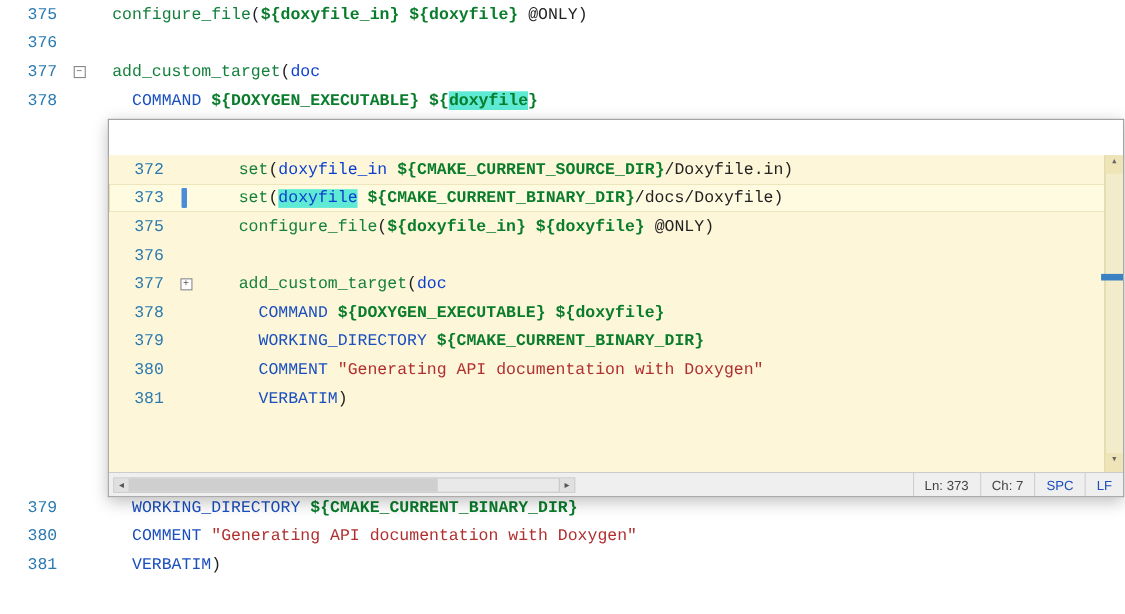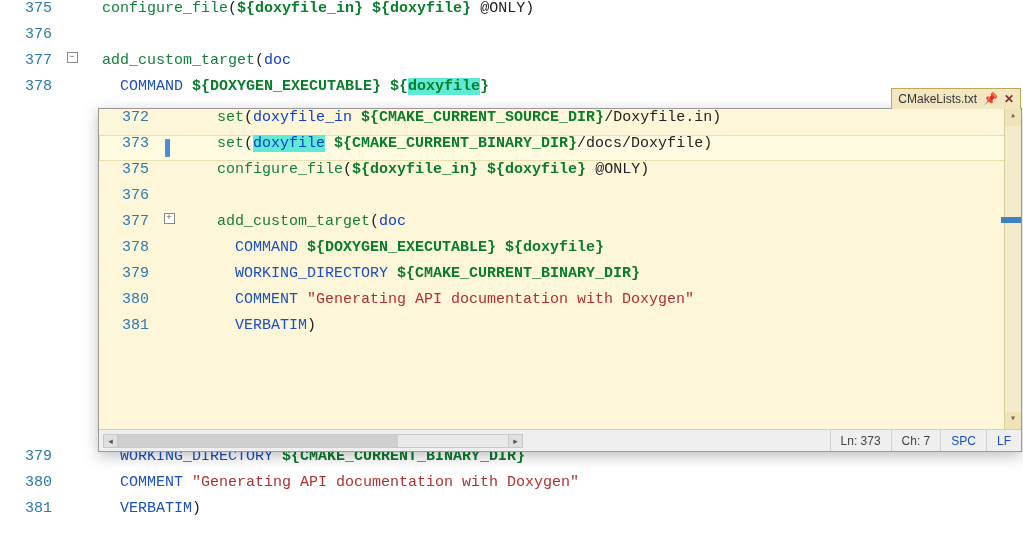--- a/index.html
+++ b/index.html
@@ -5,21 +5,21 @@
   * { margin:0; padding:0; box-sizing:border-box; }
   body {
     font-family: Consolas, "Courier New", monospace;
     font-size:15px;
     background:#fff;
     width:1023px; height:558px;
     overflow:hidden;
     position:relative;
   }
   .bg-editor { position:absolute; inset:0; }
-  .line { display:flex; height:26px; align-items:flex-start; white-space:pre; }
+  .line { display:flex; height:26px; align-items:center; white-space:pre; }
   .gutter {
     width:60px; text-align:right; color:#2a7ab0; padding-right:8px;
     flex-shrink:0; user-select:none;
   }
   .fold-col {
     width:24px; flex-shrink:0; display:flex; align-items:center; justify-content:center;
     position:relative;
   }
   .fold-col .vline {
     position:absolute; top:0; bottom:0; left:50%; width:0;
@@ -53,21 +53,21 @@
     border:1px solid #bba95a; border-bottom:none;
     display:flex; align-items:center; gap:6px;
     padding:0 6px; font-size:12px;
     font-family:"Segoe UI",sans-serif;
     color:#333;
   }
   .popup-tab .pin { color:#8a6d1f; cursor:pointer; }
   .popup-tab .close { color:#8a2a2a; cursor:pointer; font-weight:bold; }
   .popup-body {
     flex:1; background:#fdf6d9;
-    overflow:hidden; position:relative;
+    overflow:hidden; position:relative;margin-top:32px;
   }
   .popup-body .line .gutter { width:58px; }
   .popup-body .current-line { background:#fffbe0; box-shadow:inset 0 0 0 1px #e8e0b0; }
   .caret-marker {
     position:absolute; left:66px; width:5px; height:18px; background:#4a8cd8;
     border-radius:1px;
   }
   .right-strip {
     position:absolute; right:0; top:0; bottom:0; width:17px;
     background:#f3ecca;
@@ -126,25 +126,20 @@
     </div>
   <div style="height:344px"></div>
   <div id="bg-lines-bottom">
       <div class="line"><div class="gutter">379</div><div class="fold-col"><span class="vline"></span></div><div class="code"><span class="indent indent2"></span><span class="tok-kw">WORKING_DIRECTORY</span><span class="tok-plain"> </span><span class="tok-varexp">${CMAKE_CURRENT_BINARY_DIR}</span></div></div>
       <div class="line"><div class="gutter">380</div><div class="fold-col"><span class="vline"></span></div><div class="code"><span class="indent indent2"></span><span class="tok-kw">COMMENT</span><span class="tok-plain"> </span><span class="tok-str">"Generating API documentation with Doxygen"</span></div></div>
       <div class="line"><div class="gutter">381</div><div class="fold-col"><span class="vline"></span></div><div class="code"><span class="indent indent2"></span><span class="tok-kw">VERBATIM</span><span class="tok-plain">)</span></div></div>
     </div>
 </div>
 
 <div class="popup">
-  <div class="popup-tab">
-    <span>CMakeLists.txt</span>
-    <span class="pin">📌</span>
-    <span class="close">✕</span>
-  </div>
   <div class="popup-body">
     <div id="popup-lines">
         <div class="line" style="position: relative;"><div class="gutter">372</div><div class="fold-col"><span class="vline"></span></div><div class="code"><span class="indent indent2"></span><span class="tok-fn">set</span><span class="tok-plain">(</span><span class="tok-var">doxyfile_in</span><span class="tok-plain"> </span><span class="tok-varexp">${CMAKE_CURRENT_SOURCE_DIR}</span><span class="tok-plain">/Doxyfile.in)</span></div></div>
         <div class="line current-line" style="position: relative;"><div class="caret-marker" style="top:4px"></div><div class="gutter">373</div><div class="fold-col"><span class="vline"></span></div><div class="code"><span class="indent indent2"></span><span class="tok-fn">set</span><span class="tok-plain">(</span><span class="tok-var tok-hl">doxyfile</span><span class="tok-plain"> </span><span class="tok-varexp">${CMAKE_CURRENT_BINARY_DIR}</span><span class="tok-plain">/docs/Doxyfile)</span></div></div>
         <div class="line" style="position: relative;"><div class="gutter">375</div><div class="fold-col"><span class="vline"></span></div><div class="code"><span class="indent indent2"></span><span class="tok-fn">configure_file</span><span class="tok-plain">(</span><span class="tok-varexp">${doxyfile_in}</span><span class="tok-plain"> </span><span class="tok-varexp">${doxyfile}</span><span class="tok-plain"> @ONLY)</span></div></div>
         <div class="line" style="position: relative;"><div class="gutter">376</div><div class="fold-col"><span class="vline"></span></div><div class="code"></div></div>
         <div class="line" style="position: relative;"><div class="gutter">377</div><div class="fold-col"><div class="fold-box">+</div></div><div class="code"><span class="indent indent2"></span><span class="tok-fn">add_custom_target</span><span class="tok-plain">(</span><span class="tok-var">doc</span></div></div>
         <div class="line" style="position: relative;"><div class="gutter">378</div><div class="fold-col"><span class="vline"></span></div><div class="code"><span class="indent indent3"></span><span class="tok-kw">COMMAND</span><span class="tok-plain"> </span><span class="tok-varexp">${DOXYGEN_EXECUTABLE}</span><span class="tok-plain"> </span><span class="tok-varexp">${doxyfile}</span></div></div>
         <div class="line" style="position: relative;"><div class="gutter">379</div><div class="fold-col"><span class="vline"></span></div><div class="code"><span class="indent indent3"></span><span class="tok-kw">WORKING_DIRECTORY</span><span class="tok-plain"> </span><span class="tok-varexp">${CMAKE_CURRENT_BINARY_DIR}</span></div></div>
         <div class="line" style="position: relative;"><div class="gutter">380</div><div class="fold-col"><span class="vline"></span></div><div class="code"><span class="indent indent3"></span><span class="tok-kw">COMMENT</span><span class="tok-plain"> </span><span class="tok-str">"Generating API documentation with Doxygen"</span></div></div>

